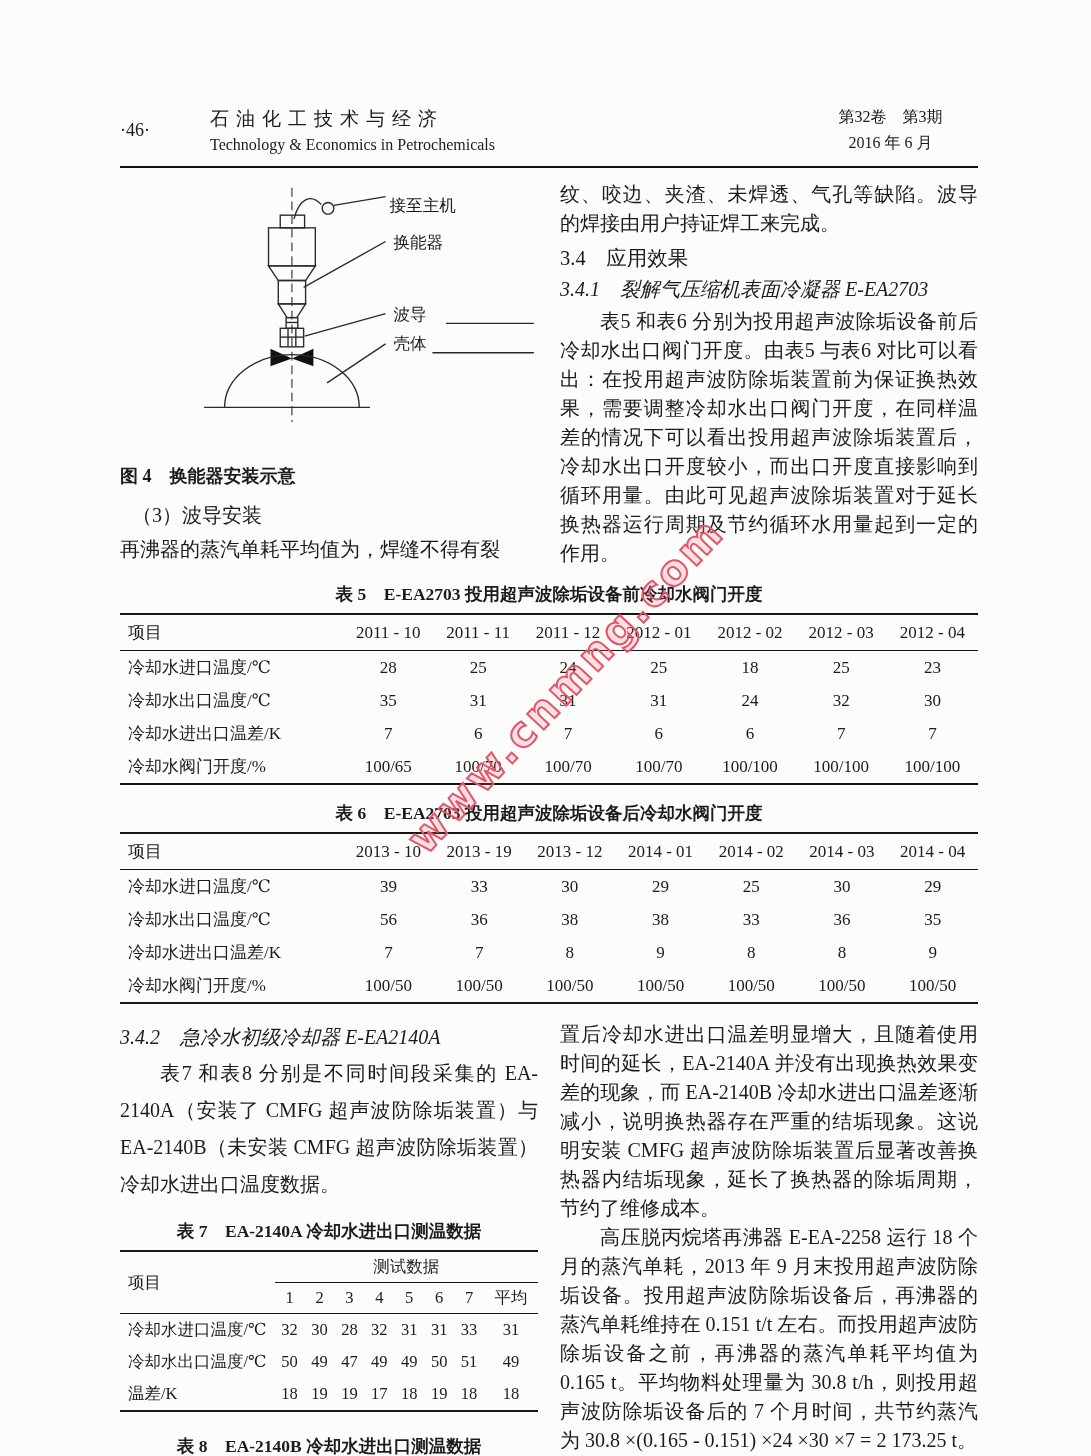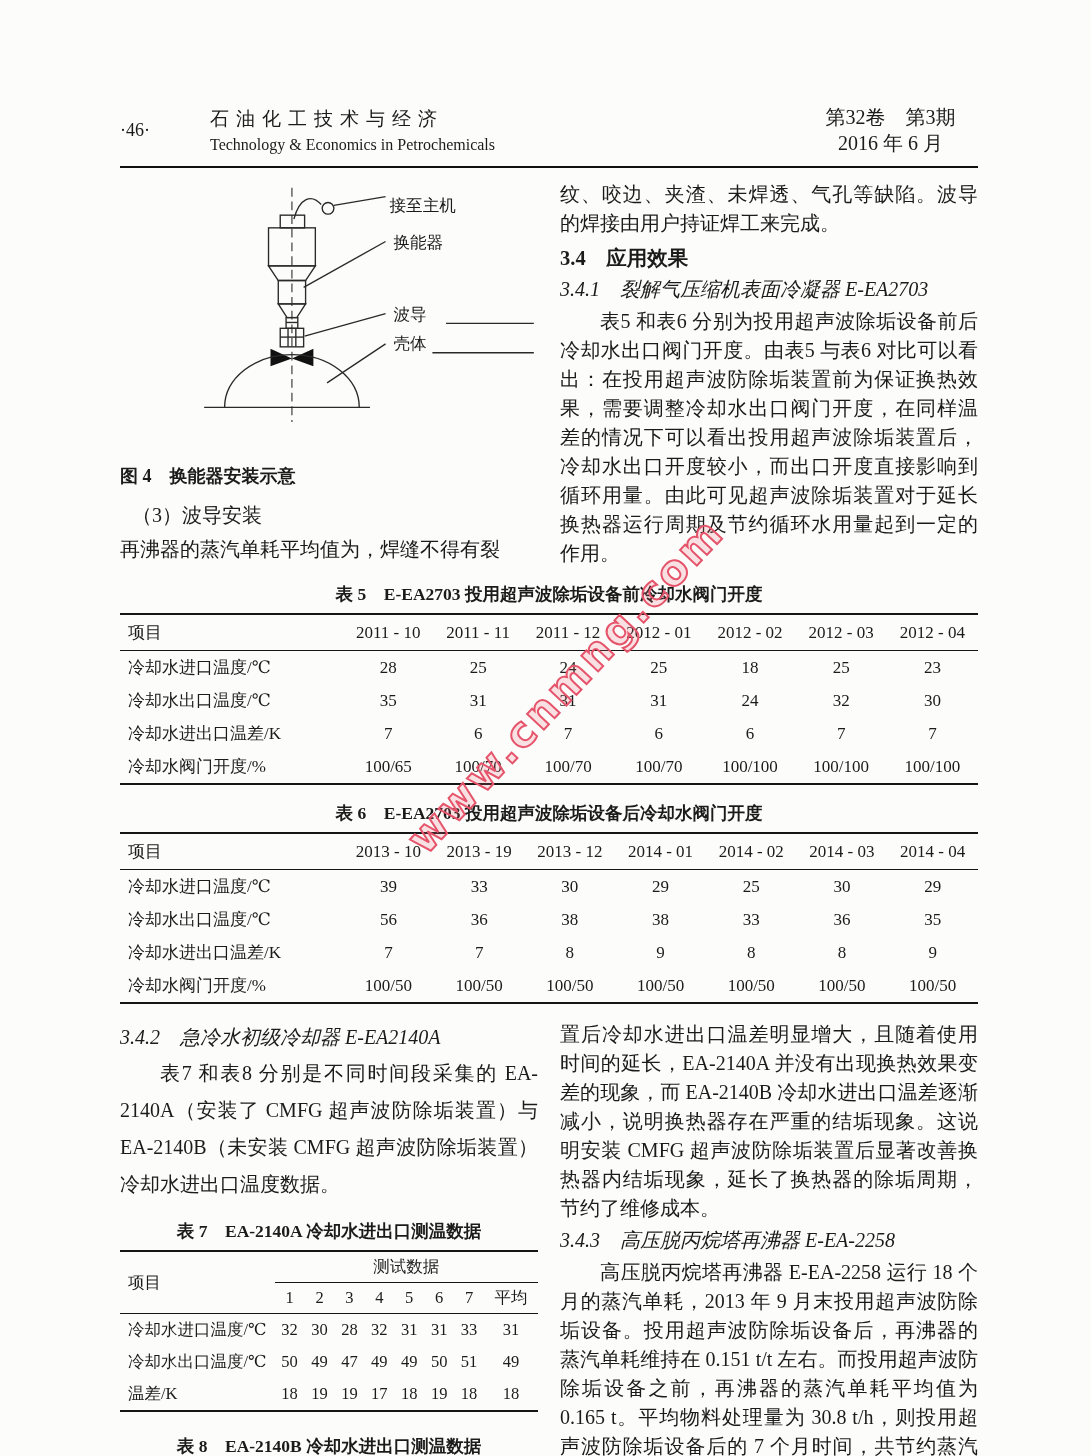--- a/index.html
+++ b/index.html
@@ -6,33 +6,33 @@
   .page{position:relative;width:1091px;height:1456px;margin:0 auto;background:#fcfcfa;
         font-family:"Liberation Serif","DejaVu Serif",serif;color:#1b1b1b;overflow:hidden;}
   .content{position:absolute;left:120px;top:104px;width:858px;}
 
   
   .hdr{display:flex;align-items:center;}
   .pnum{width:90px;font-size:18px;}
   .jc{flex:1;text-align:left;}
   .jc-cn{font-size:19px;letter-spacing:7px;}
   .jc-en{font-size:16px;margin-top:4px;}
-  .iss{width:175px;text-align:center;font-size:20px;line-height:26px;}
+  .iss{width:175px;text-align:center;font-size:16px;line-height:26px;}
   .hrule{border-top:2.5px solid #111;margin-top:10px;}
 
   
   .cols{display:flex;gap:22px;margin-top:12px;}
   .col{width:418px;}
 
   
   .para{font-size:20px;line-height:29px;text-align:justify;margin:0;}
   .para-loose{font-size:20px;line-height:37px;text-align:justify;margin:0;}
   .ind2{text-indent:2em;}
   .ind05{text-indent:0.6em;}
-  .h-bold{font-size:20.5px;font-weight:bold;margin:6px 0 4px 0;}
+  .h-bold{font-size:20.5px;font-weight:normal;margin:6px 0 4px 0;}
   .h-sub{font-size:20px;font-weight:normal;font-style:italic;margin:4px 0 4px 0;}
 
   
   figure{margin:0 0 10px 0;text-align:left;}
   figcaption{font-size:18px;font-weight:bold;margin-top:4px;}
   .figsvg{display:block;margin:2px auto 0 auto;}
   .figsvg text{font-size:17px;fill:#1b1b1b;font-style:normal;}
 
   
   .tblock{margin-top:14px;}
@@ -307,21 +307,20 @@
 
         <div class="tblock" style="margin-top:22px">
           <div class="tcap">表 8　EA-2140B 冷却水进出口测温数据</div>
 
         </div>
 
       </div>
 
       <div class="col">
         <p class="para">置后冷却水进出口温差明显增大，且随着使用时间的延长，EA-2140A 并没有出现换热效果变差的现象，而 EA-2140B 冷却水进出口温差逐渐减小，说明换热器存在严重的结垢现象。这说明安装 CMFG 超声波防除垢装置后显著改善换热器内结垢现象，延长了换热器的除垢周期，节约了维修成本。</p>
-        <h4 class="h-sub">3.4.3　高压脱丙烷塔再沸器 E-EA-2258</h4>
         <p class="para ind2">高压脱丙烷塔再沸器 E-EA-2258 运行 18 个月的蒸汽单耗，2013 年 9 月末投用超声波防除垢设备。投用超声波防除垢设备后，再沸器的蒸汽单耗维持在 0.151 t/t 左右。而投用超声波防除垢设备之前，再沸器的蒸汽单耗平均值为 0.165 t。平均物料处理量为 30.8 t/h，则投用超声波防除垢设备后的 7 个月时间，共节约蒸汽为 30.8 ×(0.165 - 0.151) ×24 ×30 ×7 = 2 173.25 t。</p>
 
       </div>
     </section>
   </div>
 
   <div class="watermark" style="-webkit-text-stroke: 2px rgb(229, 84, 106);">www.cnmng.com</div>
 </div>
 
 </body></html>

